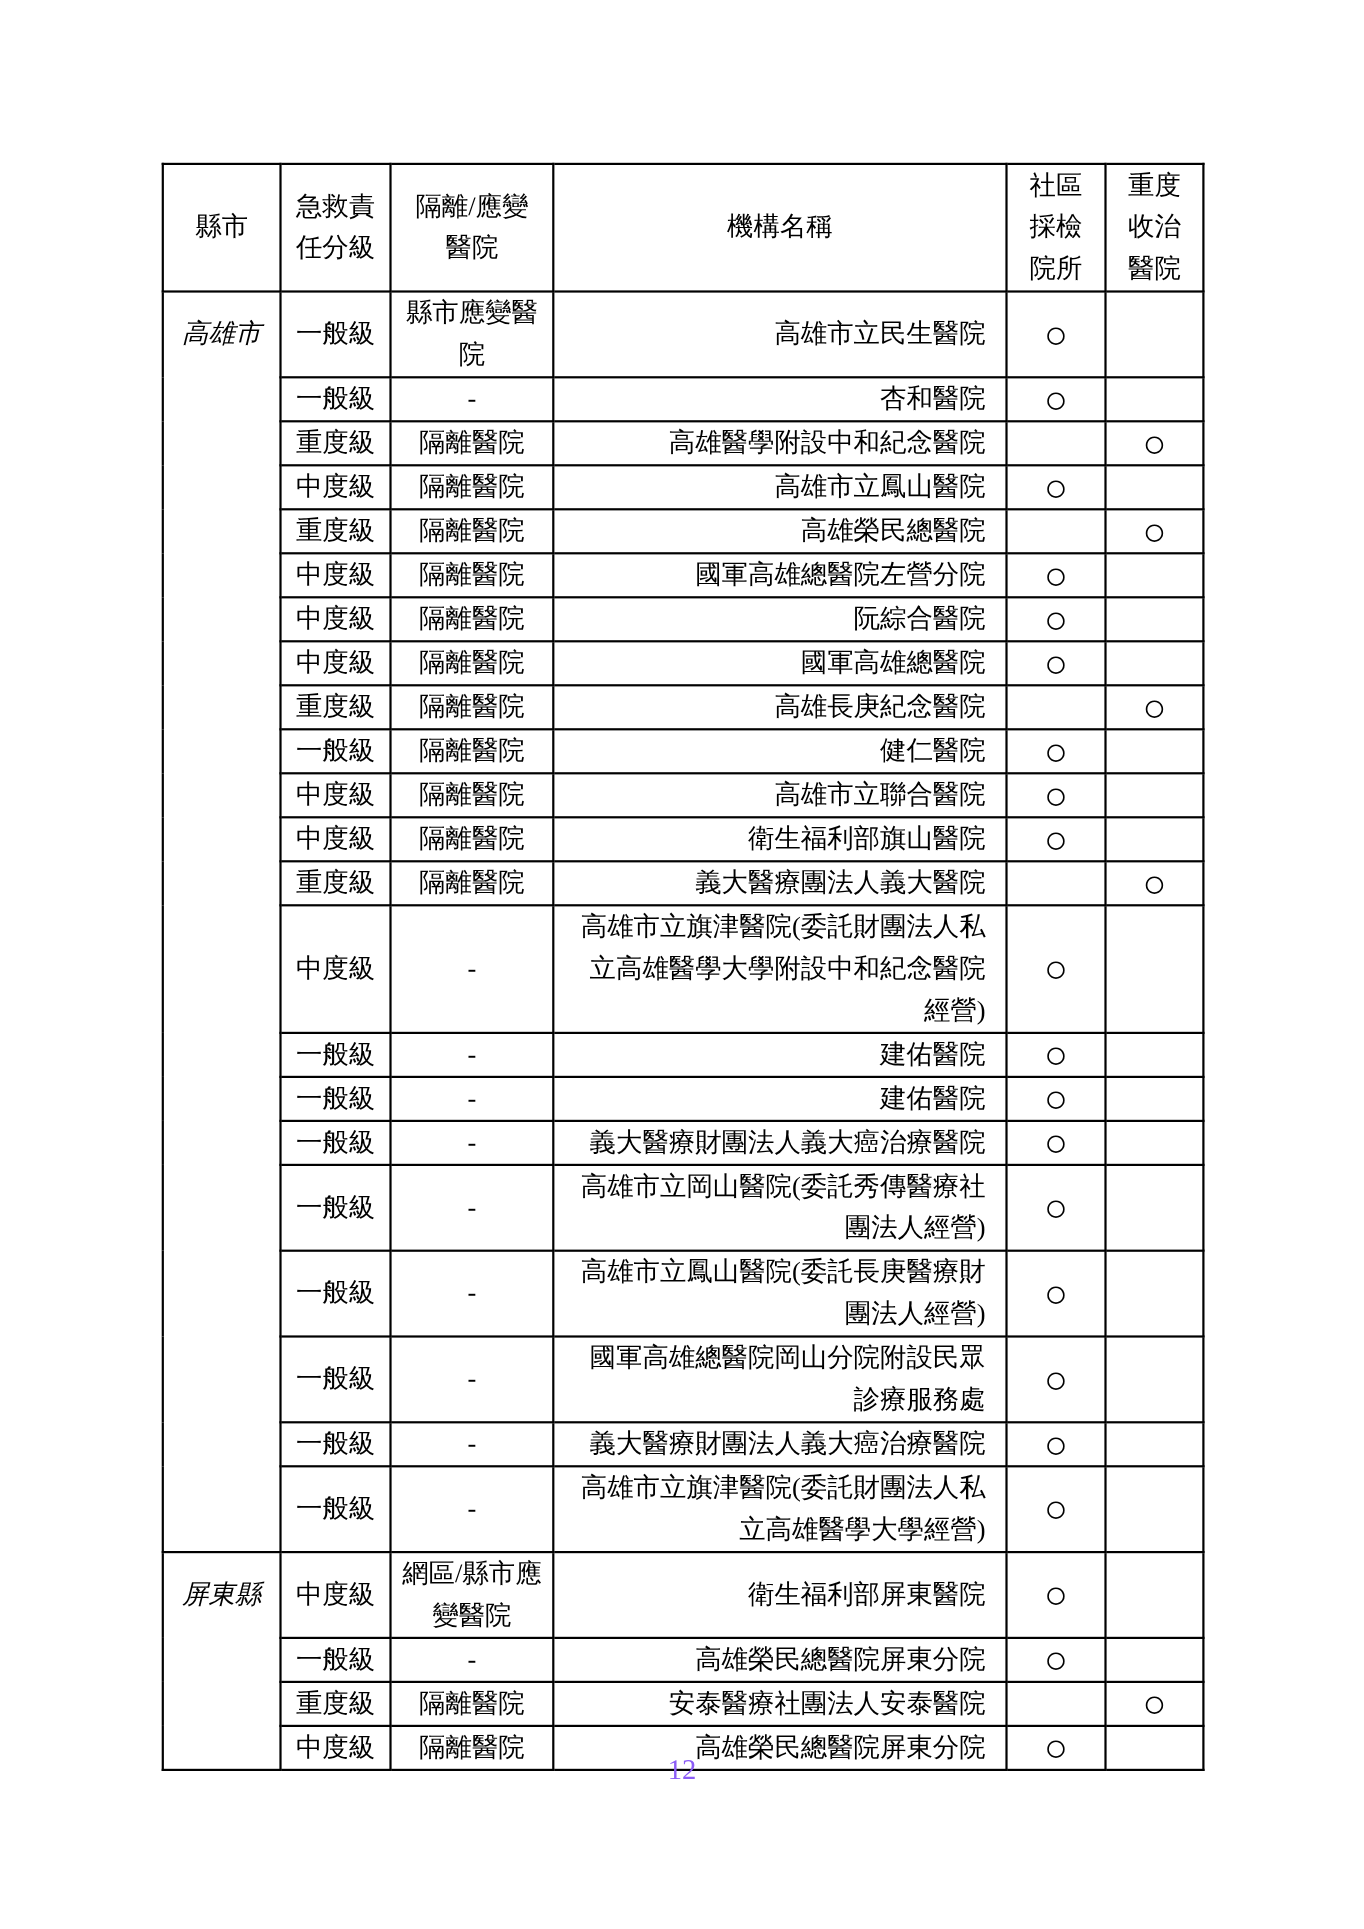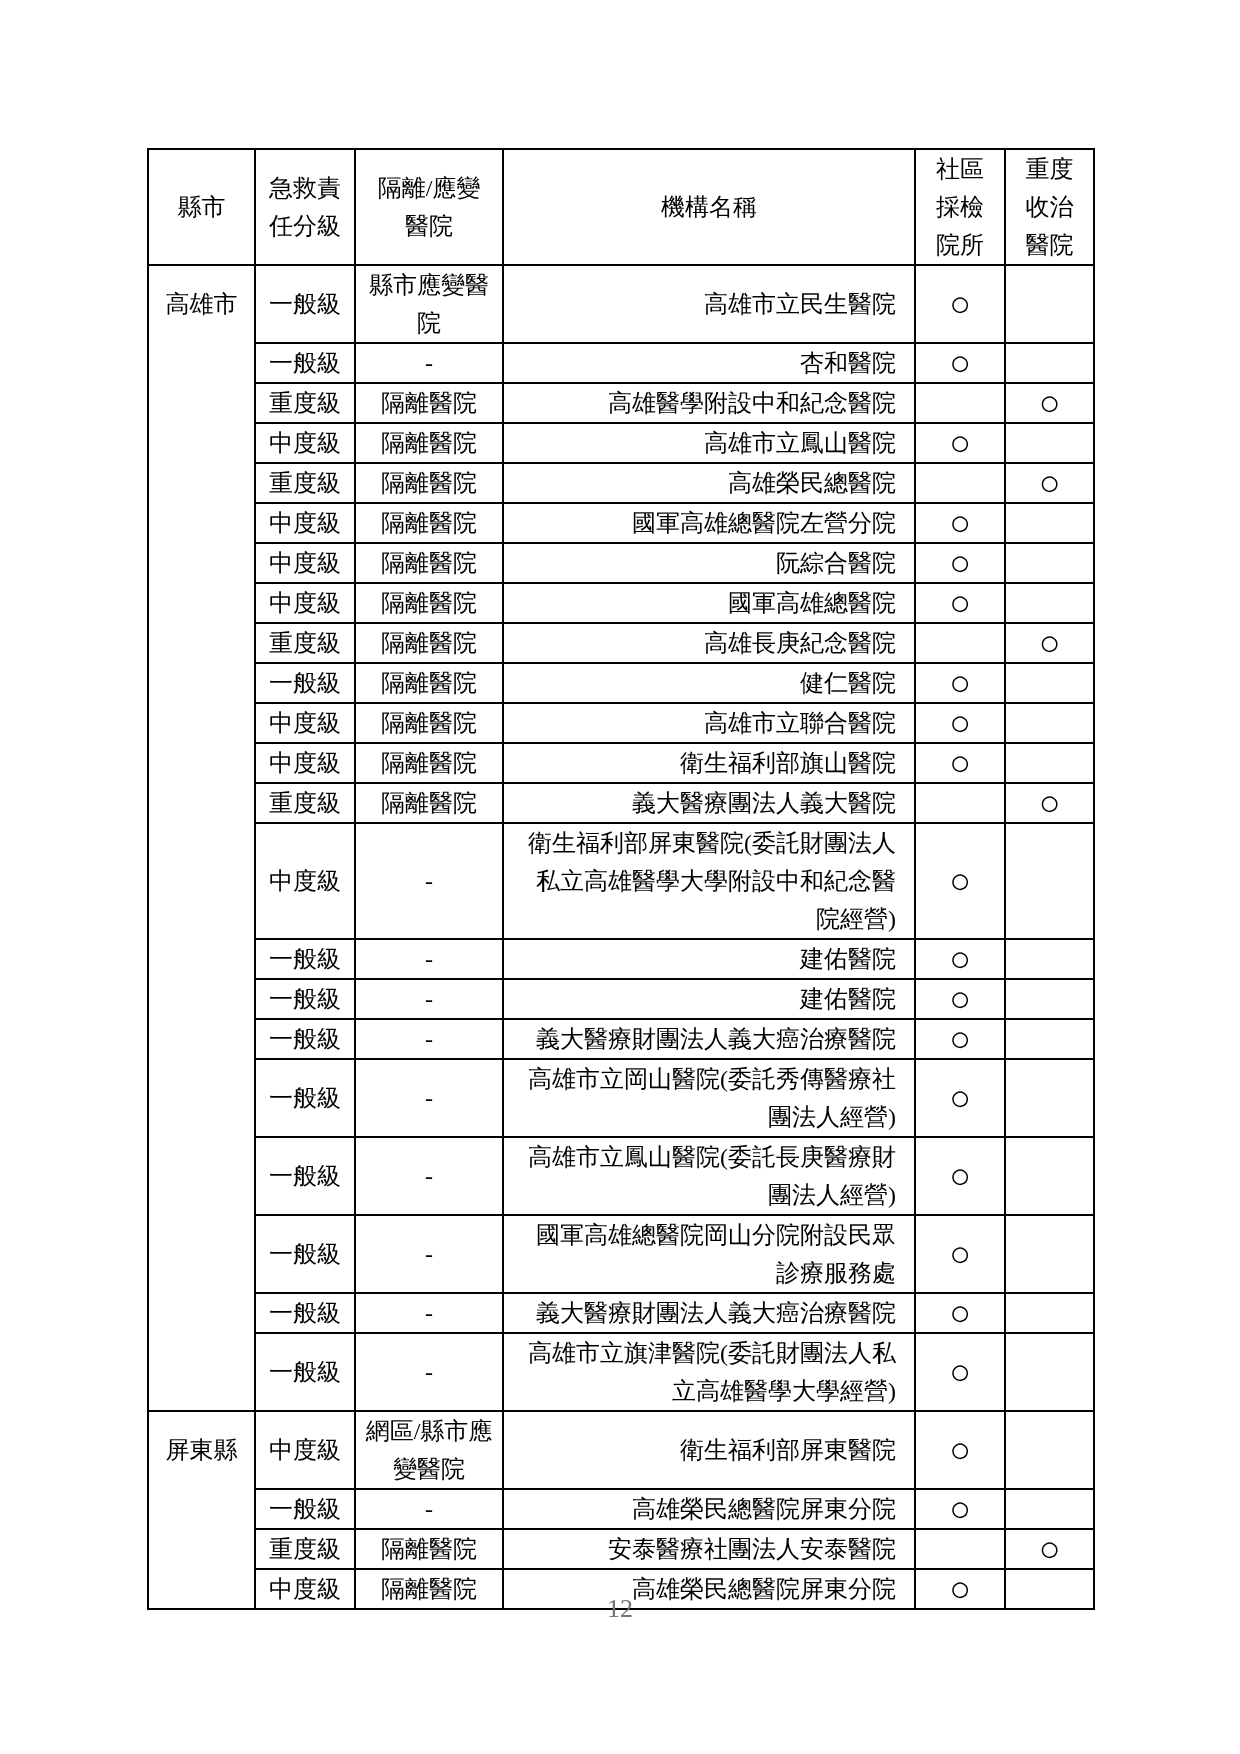--- a/index.html
+++ b/index.html
@@ -36,34 +36,35 @@
     padding: 0 4px;
   }
   .hospital-table td { height: 40px; padding: 0 7px; }
   .hospital-table td.cell-name {
     text-align: right;
     padding: 0 18px 0 10px;
   }
   .hospital-table td.cell-county {
     vertical-align: top;
     padding-top: 19px;
+    font-style: italic;
   }
   .hospital-table td.cell-mark {
     font-size: 36px;
     line-height: 38px;
     padding: 0;
   }
   .page-number {
     position: absolute;
     top: 1594px;
     left: 0;
     width: 100%;
     text-align: center;
     font-size: 26px;
-    color: #737373;
+    color: #8b5cf6;
   }
 </style>
 </head>
 <body>
 
 <div class="page">
 
   <table class="hospital-table">
     <colgroup>
       <col style="width:107px">
@@ -178,21 +179,21 @@
         <tr>
           <td class="cell-level">重度級</td>
           <td class="cell-facility">隔離醫院</td>
           <td class="cell-name">義大醫療團法人義大醫院</td>
           <td class="cell-mark"></td>
           <td class="cell-mark">○</td>
         </tr>
         <tr>
           <td class="cell-level">中度級</td>
           <td class="cell-facility">-</td>
-          <td class="cell-name">衛生福利部屏東醫院(委託財團法人私立高雄醫學大學附設中和紀念醫院經營)</td>
+          <td class="cell-name">高雄市立旗津醫院(委託財團法人私立高雄醫學大學附設中和紀念醫院經營)</td>
           <td class="cell-mark">○</td>
           <td class="cell-mark"></td>
         </tr>
         <tr>
           <td class="cell-level">一般級</td>
           <td class="cell-facility">-</td>
           <td class="cell-name">建佑醫院</td>
           <td class="cell-mark">○</td>
           <td class="cell-mark"></td>
         </tr>

